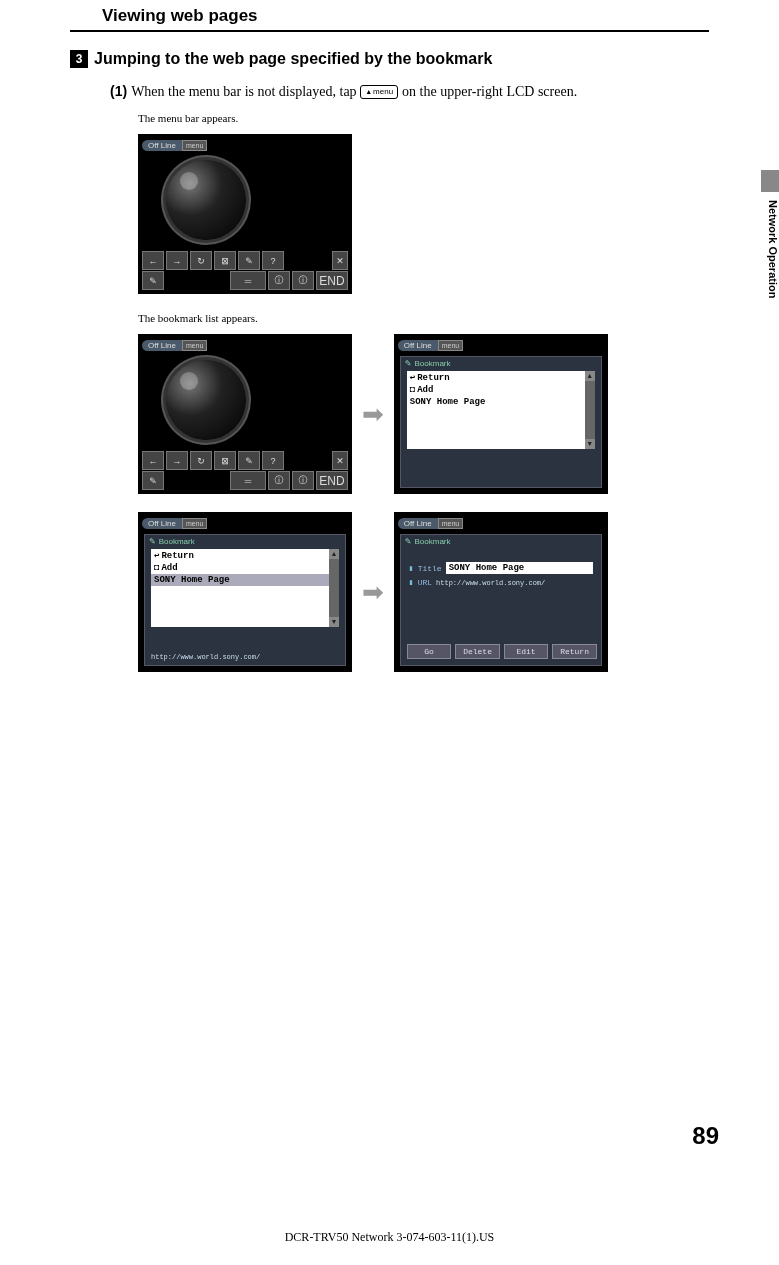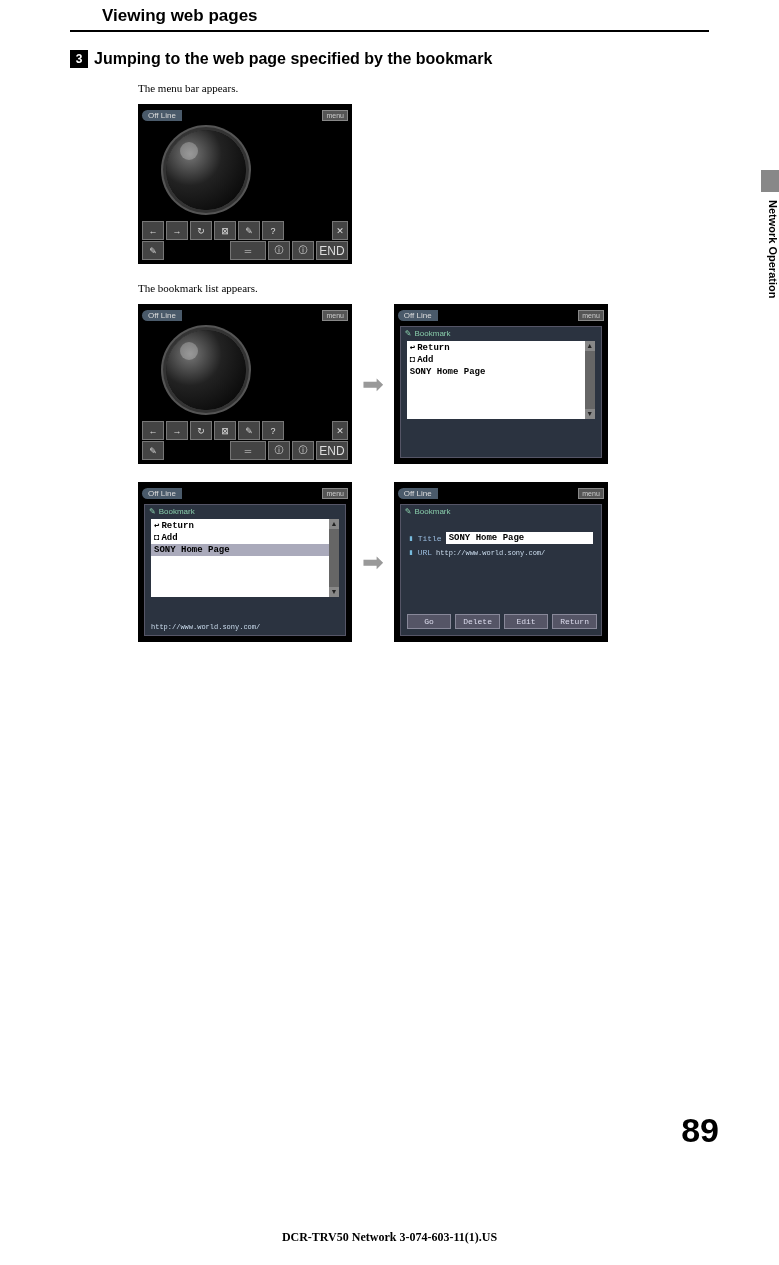--- a/index.html
+++ b/index.html
@@ -116,21 +116,20 @@
     color: #999;
   }
   
   .ss-top {
     position: absolute;
     top: 4px;
     left: 4px;
     right: 4px;
     height: 14px;
     display: flex;
-    justify-content: space-between;
     align-items: center;
   }
   .ss-offline {
     background: #4a5a6a;
     color: #ddd;
     font-size: 8px;
     padding: 1px 6px;
     border-radius: 7px 0 0 7px;
   }
   .ss-menu-btn {
@@ -329,45 +328,50 @@
     font-weight: bold;
     font-size: 11px;
     text-align: left;
   }
   .page-number {
     position: absolute;
     right: 60px;
     bottom: 115px;
     font-family: Arial, sans-serif;
     font-weight: bold;
-    font-size: 34px;
+    font-size: 24px;
   }
   .footer {
     position: absolute;
     bottom: 20px;
     left: 0;
     right: 0;
     text-align: center;
     font-size: 12px;
     font-family: Georgia, serif;
-    font-weight: bold;
   }
 </style>
 </head>
 <body>
 
 <div class="page">
   <div class="page-title">Viewing web pages</div>
   <div class="rule"></div>
 
   <div class="section-heading">
     <span class="step-num-box">3</span>
     <span>Jumping to the web page specified by the bookmark</span>
   </div>
 
+  <div class="step">
+    <span class="step-label">(1)</span>
+    <span class="step-text">When the menu bar is not displayed, tap </span>
+    <span class="inline-menuicon">menu</span>
+    <span class="step-text"> on the upper-right LCD screen.</span>
+  </div>
   <div class="step-textblock" style="margin-left:68px">The menu bar appears.</div>
 
   <div class="screenshot-row" style="margin-left:68px">
     <div class="screenshot">
       <div class="ss-top">
         <span class="ss-offline">Off Line</span>
         <span class="ss-menu-btn">menu</span>
       </div>
       <div class="ss-lens"></div>
       <div class="ss-toolbar-row2">

